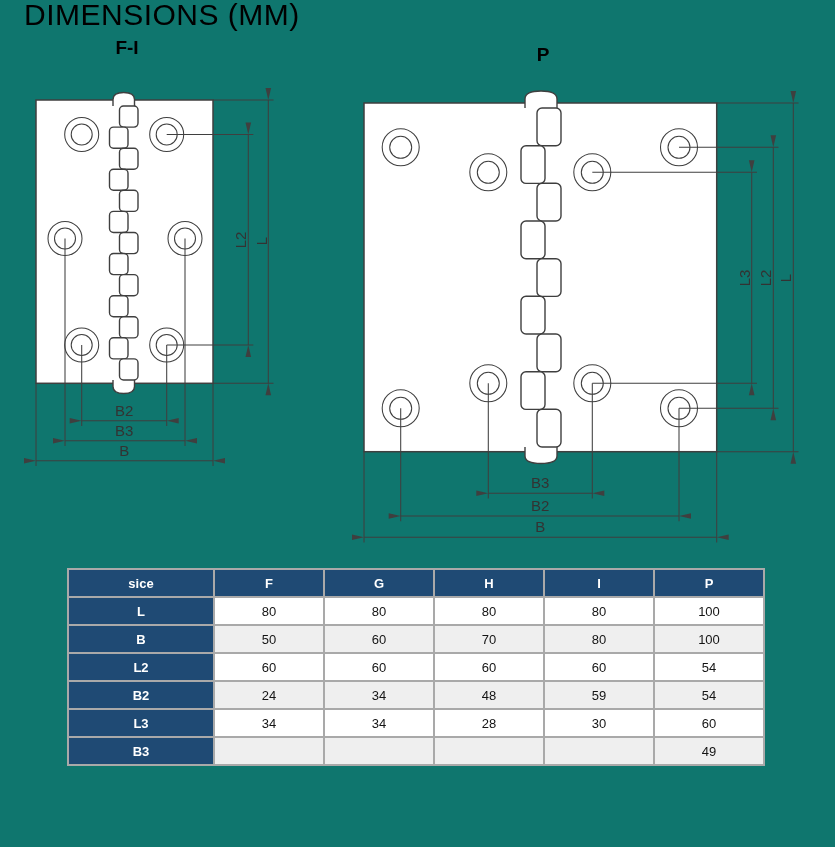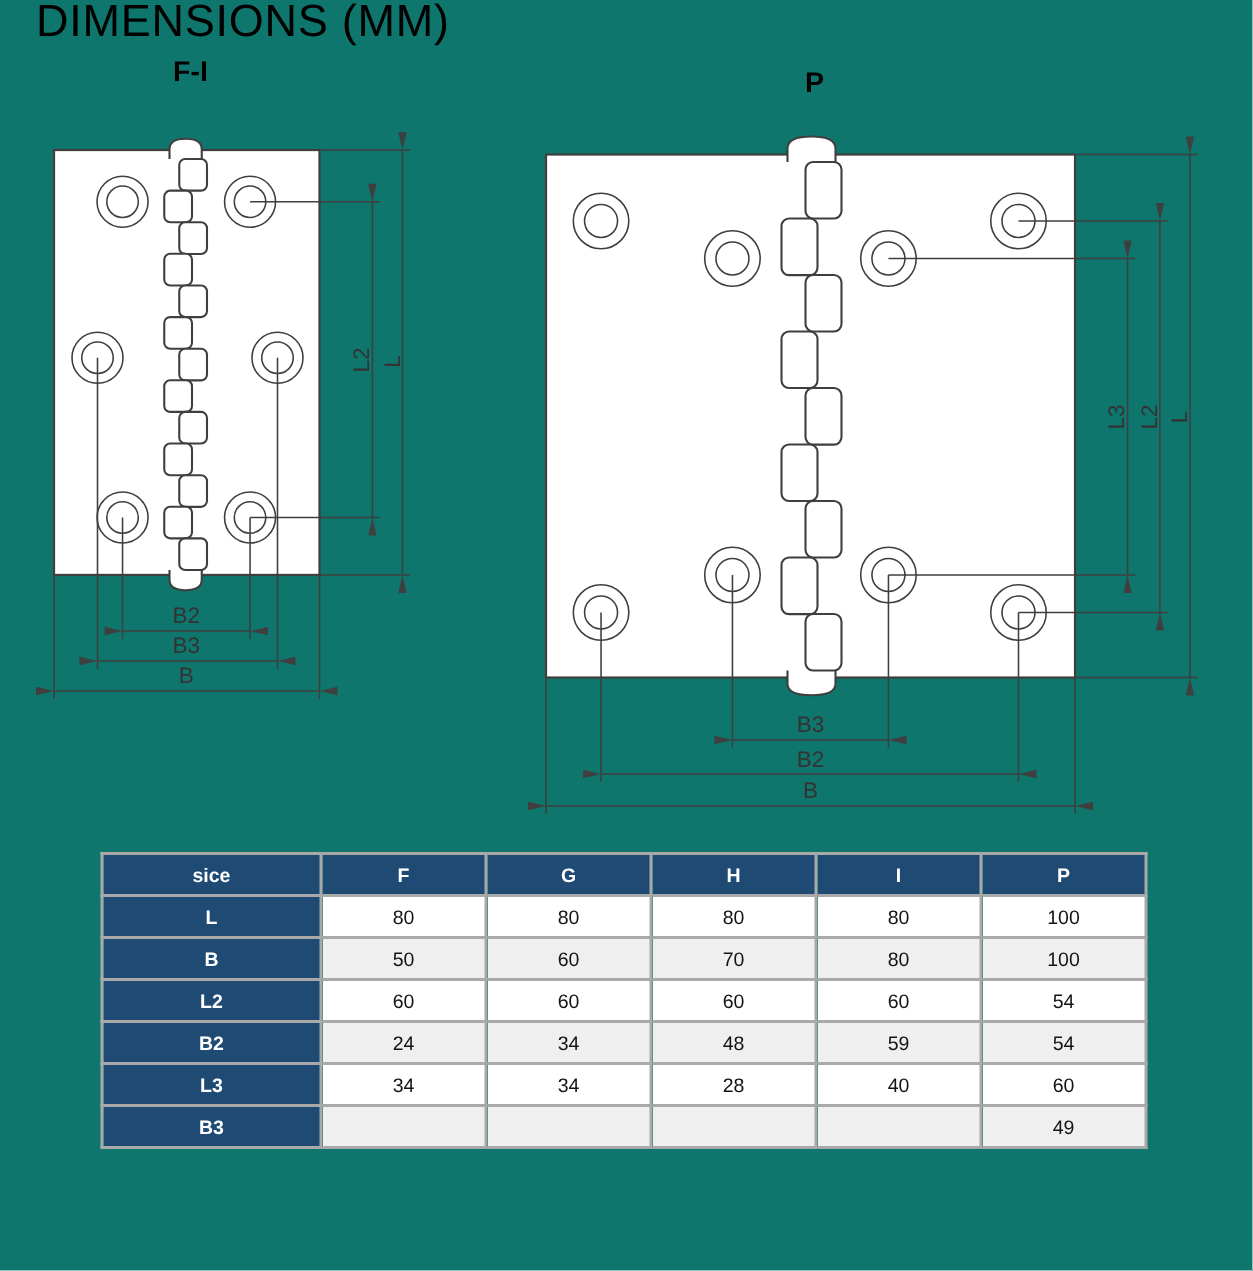--- a/index.html
+++ b/index.html
@@ -239,21 +239,21 @@
           <td>34</td>
           <td>48</td>
           <td>59</td>
           <td>54</td>
         </tr>
         <tr>
           <th>L3</th>
           <td>34</td>
           <td>34</td>
           <td>28</td>
-          <td>40</td>
+          <td>30</td>
           <td>60</td>
         </tr>
         <tr class="alt">
           <th>B3</th>
           <td></td>
           <td></td>
           <td></td>
           <td></td>
           <td>49</td>
         </tr>

